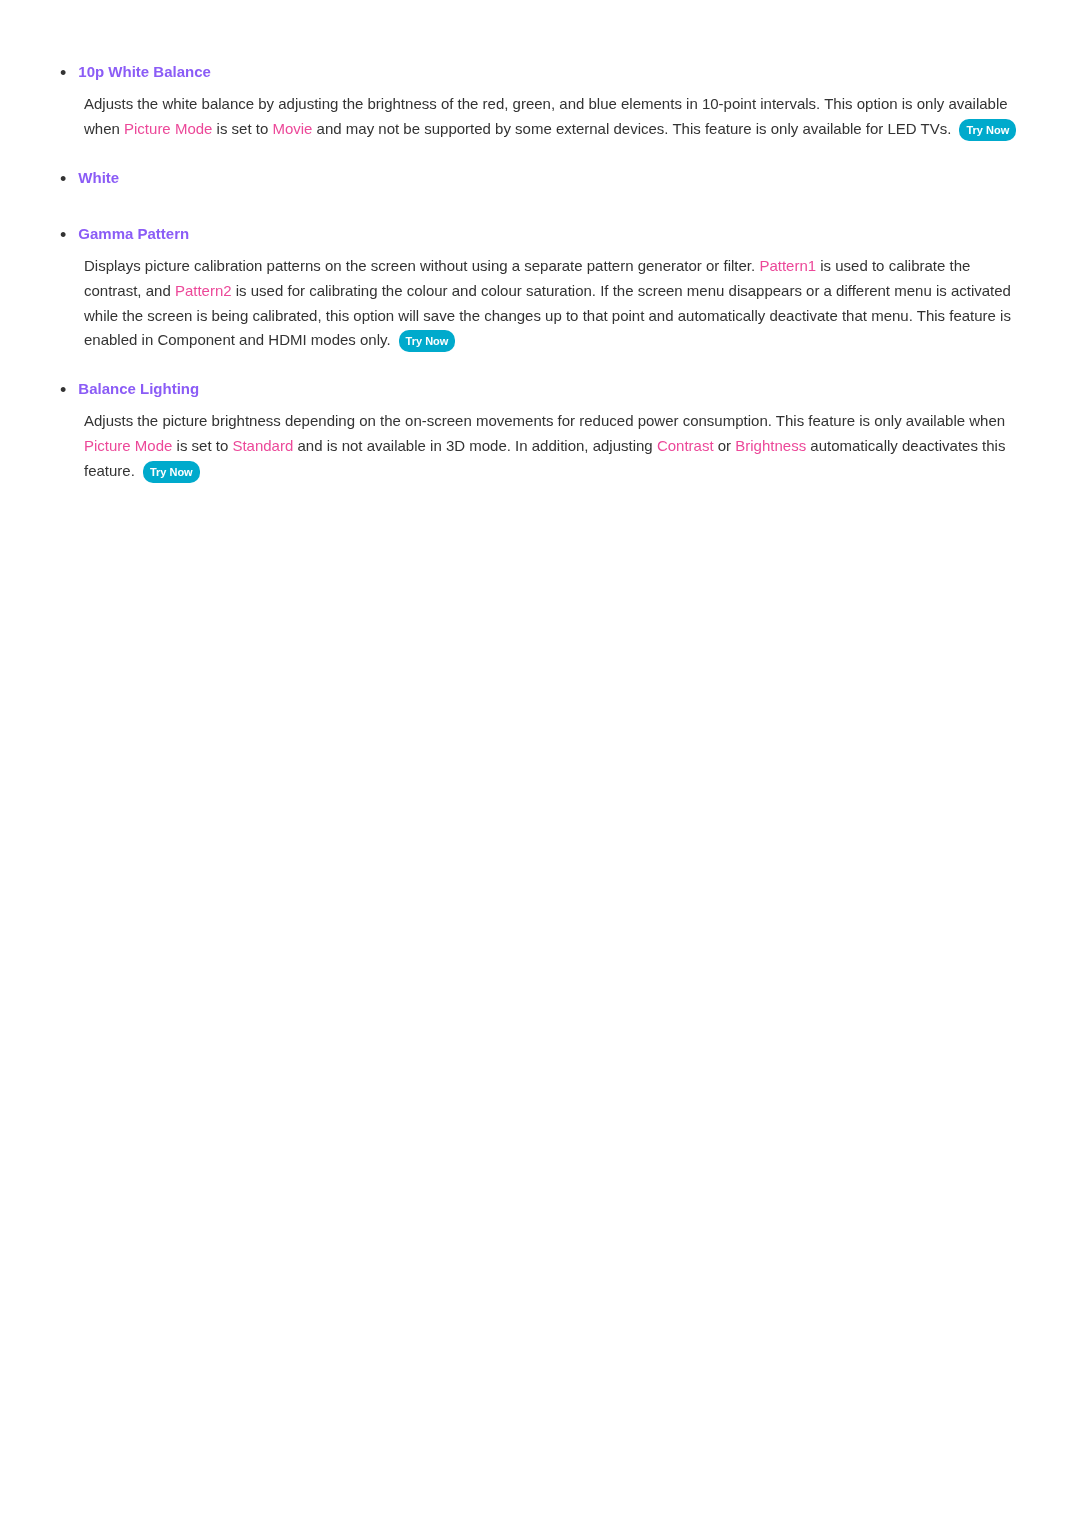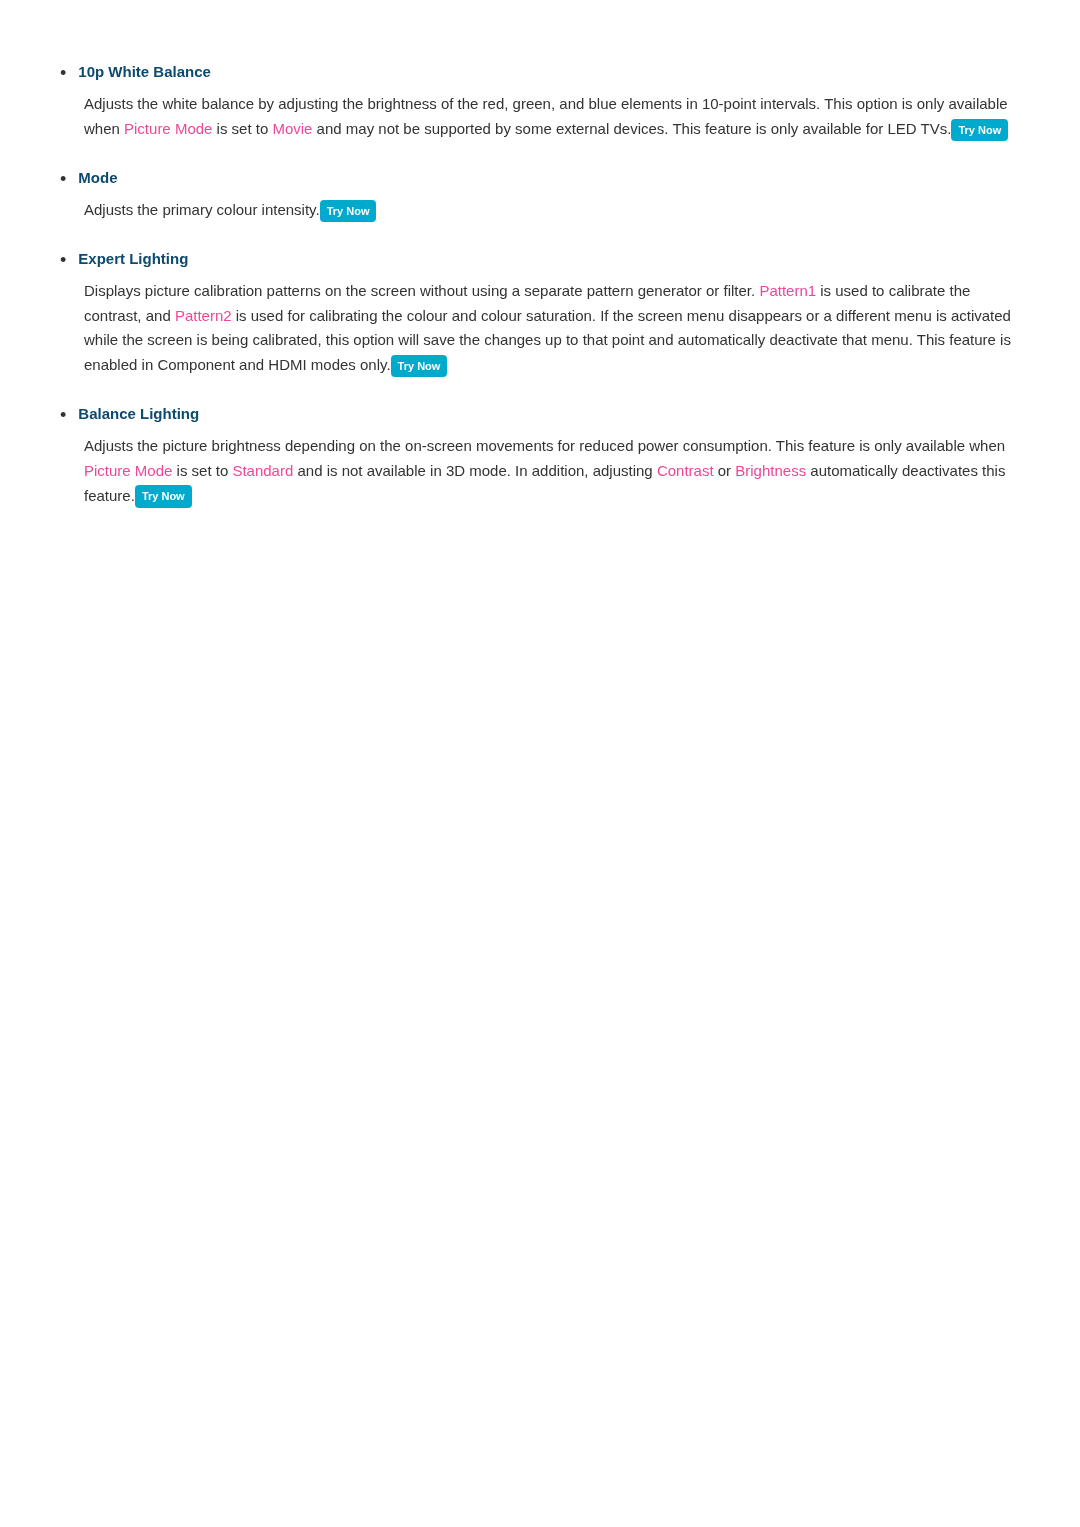--- a/index.html
+++ b/index.html
@@ -46,21 +46,21 @@
       color: #333333;
       font-size: 18px;
       line-height: 1.4;
       flex-shrink: 0;
       margin-top: 1px;
     }
 
     .item-title {
       font-size: 15px;
       font-weight: 600;
-      color: #0c4a6e;
+      color: #8b5cf6;
     }
 
     .item-description {
       padding-left: 24px;
       color: #333333;
       font-size: 15px;
       line-height: 1.65;
     }
 
     .link {
@@ -68,49 +68,48 @@
       text-decoration: none;
     }
 
     .try-now-badge {
       display: inline-block;
       background-color: #00aacc;
       color: #ffffff;
       font-size: 11px;
       font-weight: 600;
       padding: 2px 7px;
-      border-radius: 4px;
-      margin-left: 0;
+      border-radius: 10px;
+      margin-left: 8px;
       vertical-align: middle;
       white-space: nowrap;
     }
   </style>
 </head>
 <body>
 
 <div class="content-area">
   <ul class="list-section" id="feature-list">
   <li class="list-item">
         <div class="item-header">
           <span class="bullet">•</span>
           <span class="item-title">10p White Balance</span>
         </div>
         <div class="item-description">Adjusts the white balance by adjusting the brightness of the red, green, and blue elements in 10-point intervals. This option is only available when <span class="link">Picture Mode</span> is set to <span class="link">Movie</span> and may not be supported by some external devices. This feature is only available for LED TVs.<span class="try-now-badge">Try Now</span></div>
       </li>
       <li class="list-item">
         <div class="item-header">
           <span class="bullet">•</span>
-          <span class="item-title">Mode</span>
+          <span class="item-title">White</span>
         </div>
-        <div class="item-description">Adjusts the primary colour intensity.<span class="try-now-badge">Try Now</span></div>
       </li>
       <li class="list-item">
         <div class="item-header">
           <span class="bullet">•</span>
-          <span class="item-title">Expert Lighting</span>
+          <span class="item-title">Gamma Pattern</span>
         </div>
         <div class="item-description">Displays picture calibration patterns on the screen without using a separate pattern generator or filter. <span class="link">Pattern1</span> is used to calibrate the contrast, and <span class="link">Pattern2</span> is used for calibrating the colour and colour saturation. If the screen menu disappears or a different menu is activated while the screen is being calibrated, this option will save the changes up to that point and automatically deactivate that menu. This feature is enabled in Component and HDMI modes only.<span class="try-now-badge">Try Now</span></div>
       </li>
       <li class="list-item">
         <div class="item-header">
           <span class="bullet">•</span>
           <span class="item-title">Balance Lighting</span>
         </div>
         <div class="item-description">Adjusts the picture brightness depending on the on-screen movements for reduced power consumption. This feature is only available when <span class="link">Picture Mode</span> is set to <span class="link">Standard</span> and is not available in 3D mode. In addition, adjusting <span class="link">Contrast</span> or <span class="link">Brightness</span> automatically deactivates this feature.<span class="try-now-badge">Try Now</span></div>
       </li>

